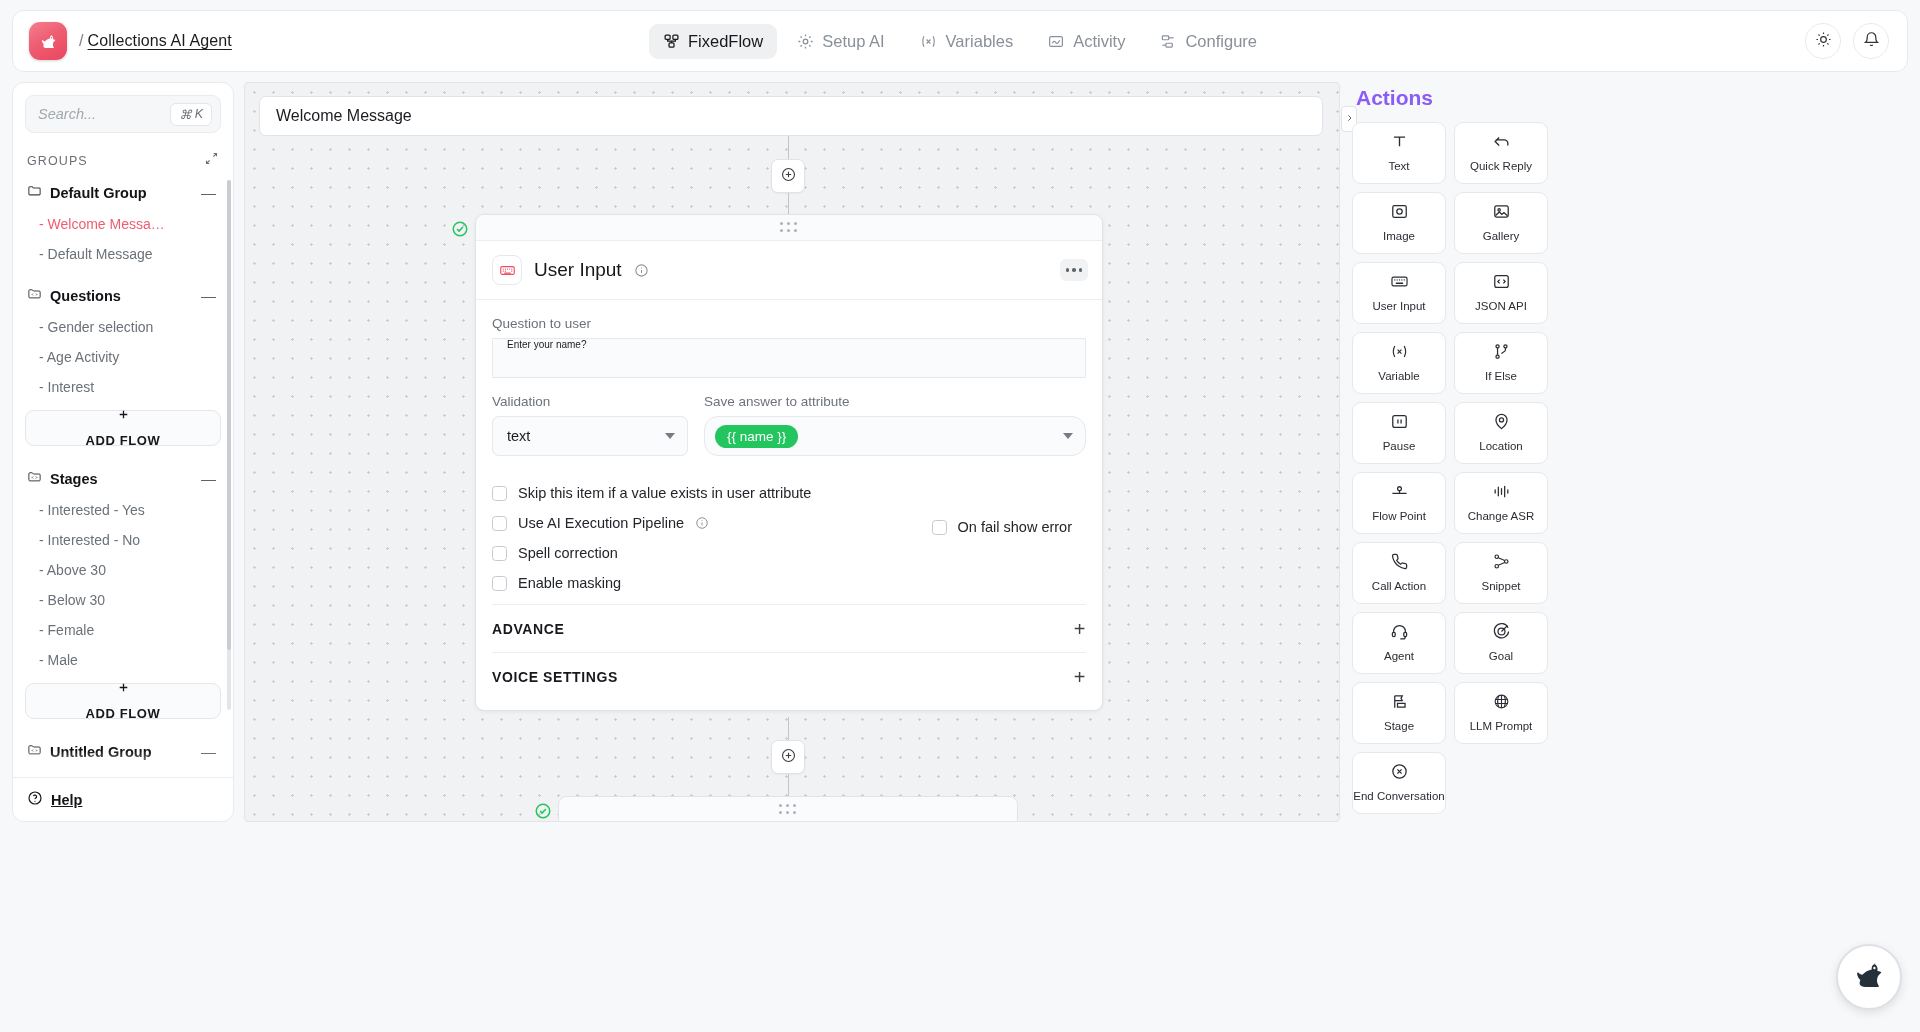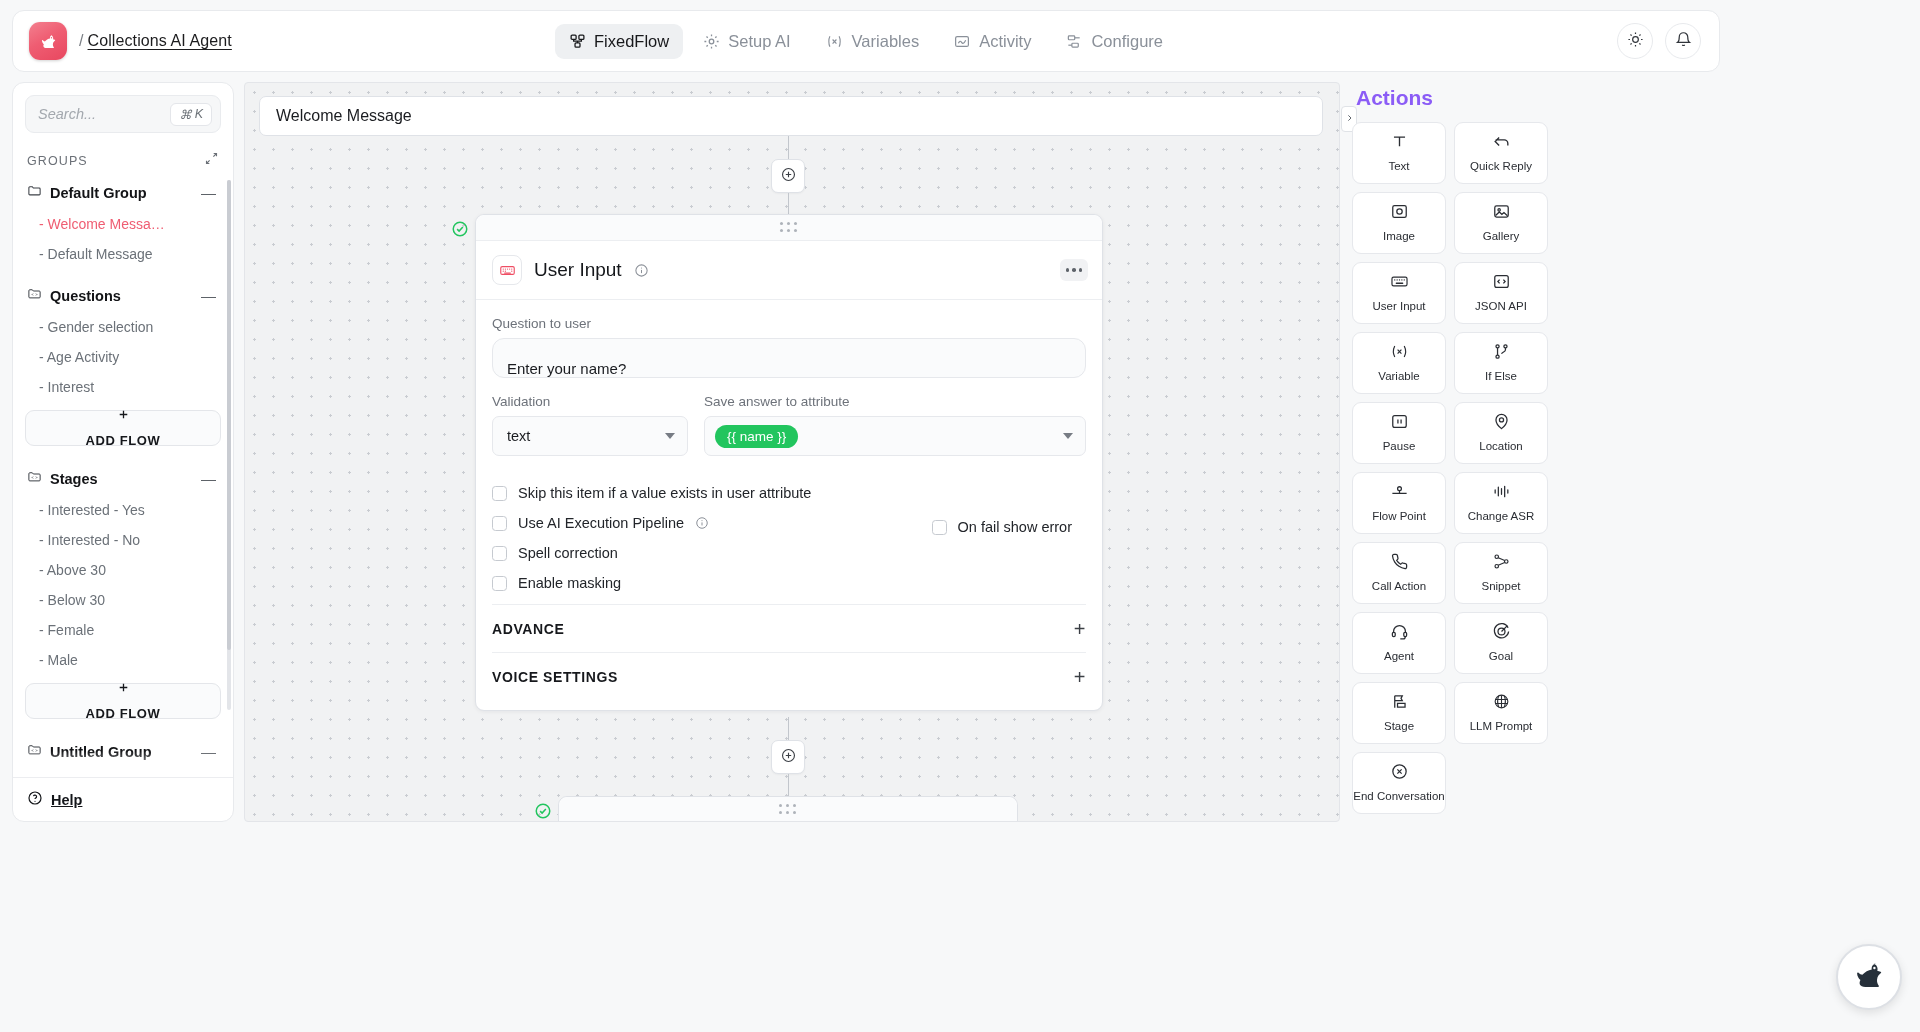--- a/index.html
+++ b/index.html
@@ -7,21 +7,21 @@
     width: 1920px; height: 1032px;
     background: #f7f8f9;
     font-family: "Liberation Sans", sans-serif;
     overflow: hidden;
     -webkit-font-smoothing: antialiased;
   }
   .app { position: relative; width: 1920px; height: 1032px; }
 
   
   .header {
-    position: absolute; left: 12px; top: 10px; width: 1708px; height: 62px;
+    position: absolute; left: 12px; top: 10px; width: 1896px; height: 62px;
     background: #fff; border: 1px solid #e8eaed; border-radius: 12px;
     display: flex; align-items: center; padding: 10px 16px;
   }
   .brand { display: flex; align-items: center; gap: 12px; }
   .logo-sq {
     width: 38px; height: 38px; border-radius: 11px;
     background: linear-gradient(150deg,#f3808f 0%,#ef5d72 45%,#e8475f 100%);
     display: flex; align-items: center; justify-content: center;
     box-shadow: 0 1px 3px rgba(0,0,0,.18);
   }
@@ -133,33 +133,33 @@
   .node-title { font-size: 19px; color: #15171b; }
   .info-i { color: #8b9098; display: inline-flex; }
   .dots-btn {
     position: absolute; right: 14px; width: 28px; height: 22px; border-radius: 6px;
     background: #f1f2f4; display: flex; align-items: center; justify-content: center; gap: 3px; cursor: pointer;
   }
   .dots-btn i { width: 3.5px; height: 3.5px; background: #5f646b; border-radius: 50%; display:block; }
   .node-body { padding: 16px 16px 0 16px; }
   .fld-label { font-size: 13.5px; color: #6d727a; margin-bottom: 7px; }
   .fld-input {
-    height: 40px; border: 1px solid #e6e8ec; background: #fafbfc; border-radius: 12px;
-    display: flex; align-items: flex-end; padding: 0 14px; font-size: 15px; color: #1a1c20;
+    height: 40px; border: 1px solid #e6e8ec; background: #fafbfc; border-radius: 1px;
+    display: flex; align-items: flex-start; padding: 0 14px; font-size: 10px; color: #1a1c20;
   }
   .two-col { display: flex; gap: 16px; margin-top: 16px; }
   .col-a { width: 196px; } .col-b { flex: 1; }
   .select {
     height: 40px; border: 1px solid #e6e8ec; background: #fafbfc; border-radius: 7px;
     display: flex; align-items: center; justify-content: space-between; padding: 0 12px 0 14px;
     font-size: 14.5px; color: #1a1c20; cursor: pointer;
   }
   .caret { border-left: 5px solid transparent; border-right: 5px solid transparent; border-top: 6px solid #777c84; }
   .attr-box {
-    height: 40px; border: 1px solid #e6e8ec; background: #fafbfc; border-radius: 7px;
+    height: 40px; border: 1px solid #e6e8ec; background: #fafbfc; border-radius: 14px;
     display: flex; align-items: center; justify-content: space-between; padding: 0 12px 0 10px; cursor: pointer;
   }
   .attr-pill {
     background: #22c55e; color: #fff; font-size: 13.5px; border-radius: 20px; padding: 4px 12px;
   }
   .checks { padding: 22px 0 6px 0; position: relative; }
   .chk-row { display: flex; align-items: center; gap: 11px; padding: 7px 0; }
   .chk {
     width: 15px; height: 15px; border: 1.4px solid #c6cad0; border-radius: 3.5px; background: #fff;
     flex: none; cursor: pointer;

